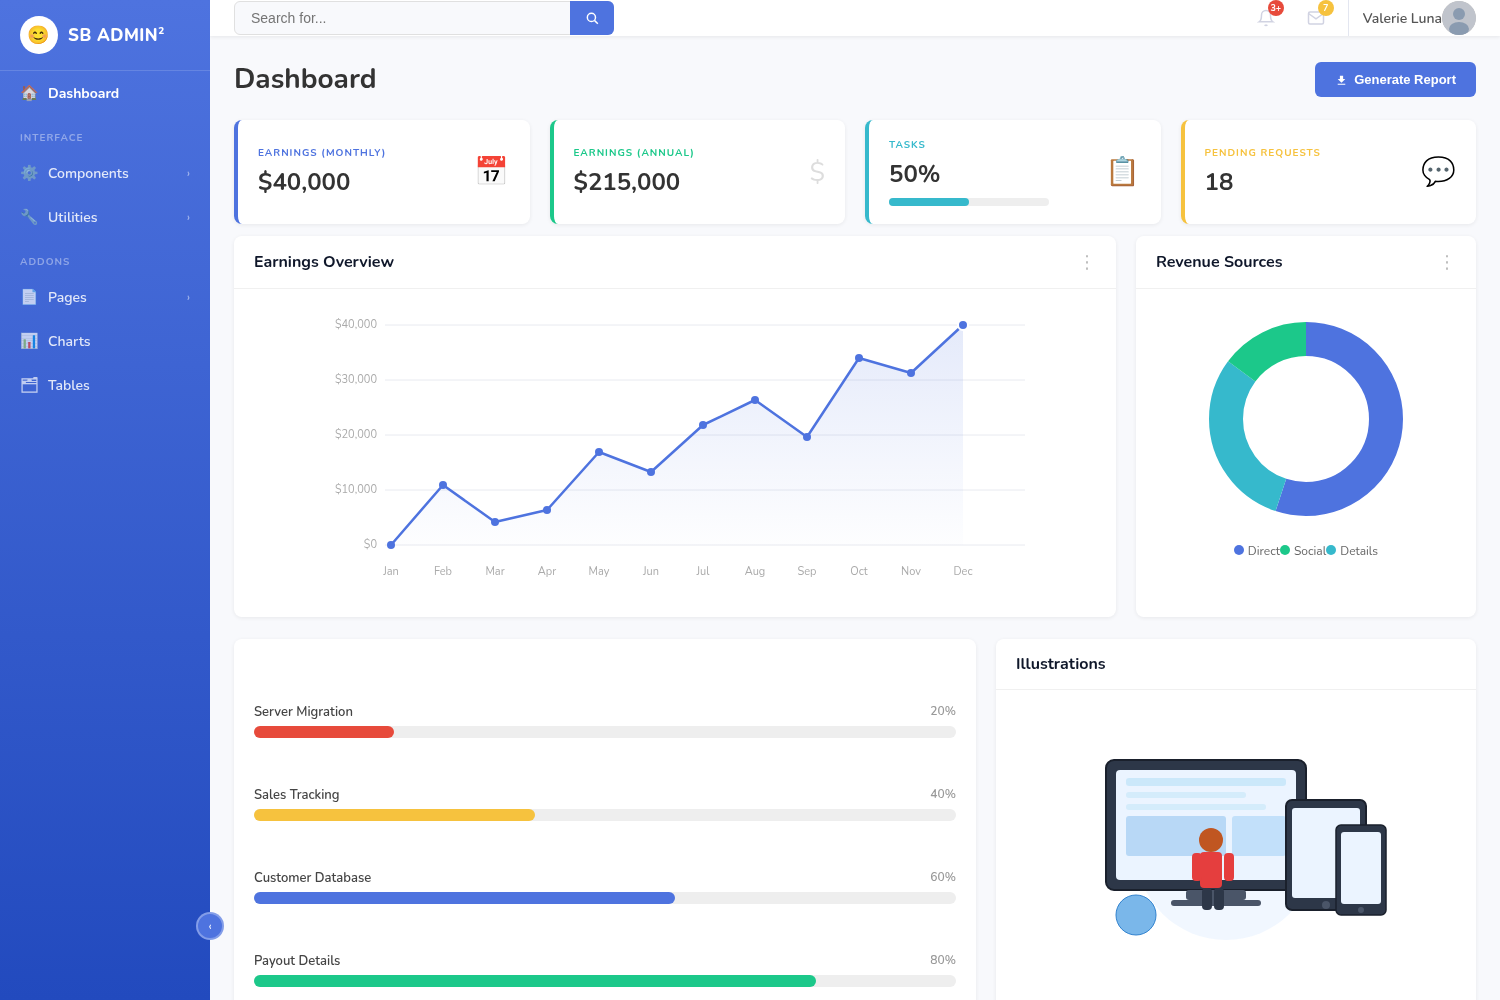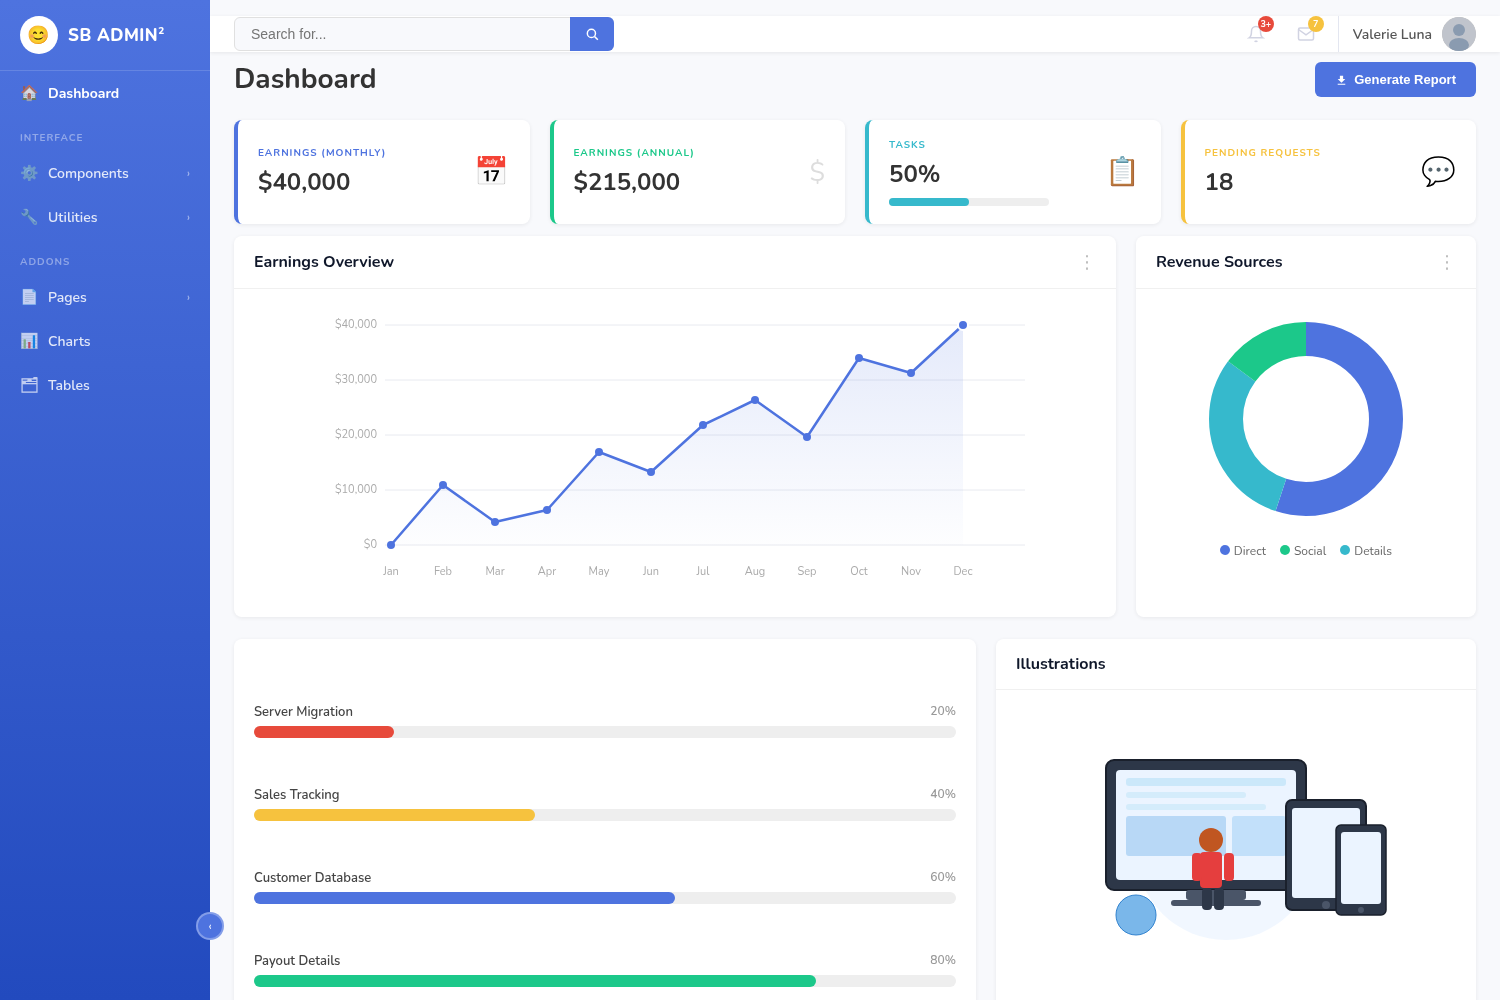--- a/index.html
+++ b/index.html
@@ -87,21 +87,21 @@
     
     #topbar {
       background: white;
       height: 62px;
       display: flex;
       align-items: center;
       padding: 0 24px;
       gap: 12px;
       box-shadow: 0 1px 4px rgba(0,0,0,0.08);
       position: sticky;
-      top: 16px;
+      top: 0;
       z-index: 100;
     }
     .search-wrap {
       flex: 1;
       max-width: 380px;
       position: relative;
     }
     .search-input {
       width: 100%;
       padding: 8px 44px 8px 16px;
@@ -145,21 +145,21 @@
       color: white;
       font-size: 9px;
       font-weight: 700;
       width: 16px; height: 16px;
       border-radius: 50%;
       display: flex; align-items: center; justify-content: center;
     }
     .notif-badge.yellow { background: #f6c23e; }
     .topbar-divider { width: 1px; height: 36px; background: #e3e6f0; }
     .user-info {
-      display: flex; align-items: center; gap: 10px;
+      display: flex; align-items: center; 
       cursor: pointer;
       font-size: 14px;
       font-weight: 600;
       color: #555;
     }
     .user-avatar {
       width: 34px; height: 34px;
       border-radius: 50%;
       background: #c0c0c0;
       overflow: hidden;
@@ -262,21 +262,20 @@
 
     
     .donut-wrap {
       display: flex;
       flex-direction: column;
       align-items: center;
       padding: 20px;
     }
     .donut-legend {
       display: flex;
-      gap: 14px;
       font-size: 12px;
       color: #666;
       margin-top: 14px;
     }
     .legend-dot {
       display: inline-block;
       width: 10px; height: 10px;
       border-radius: 50%;
       margin-right: 4px;
     }

